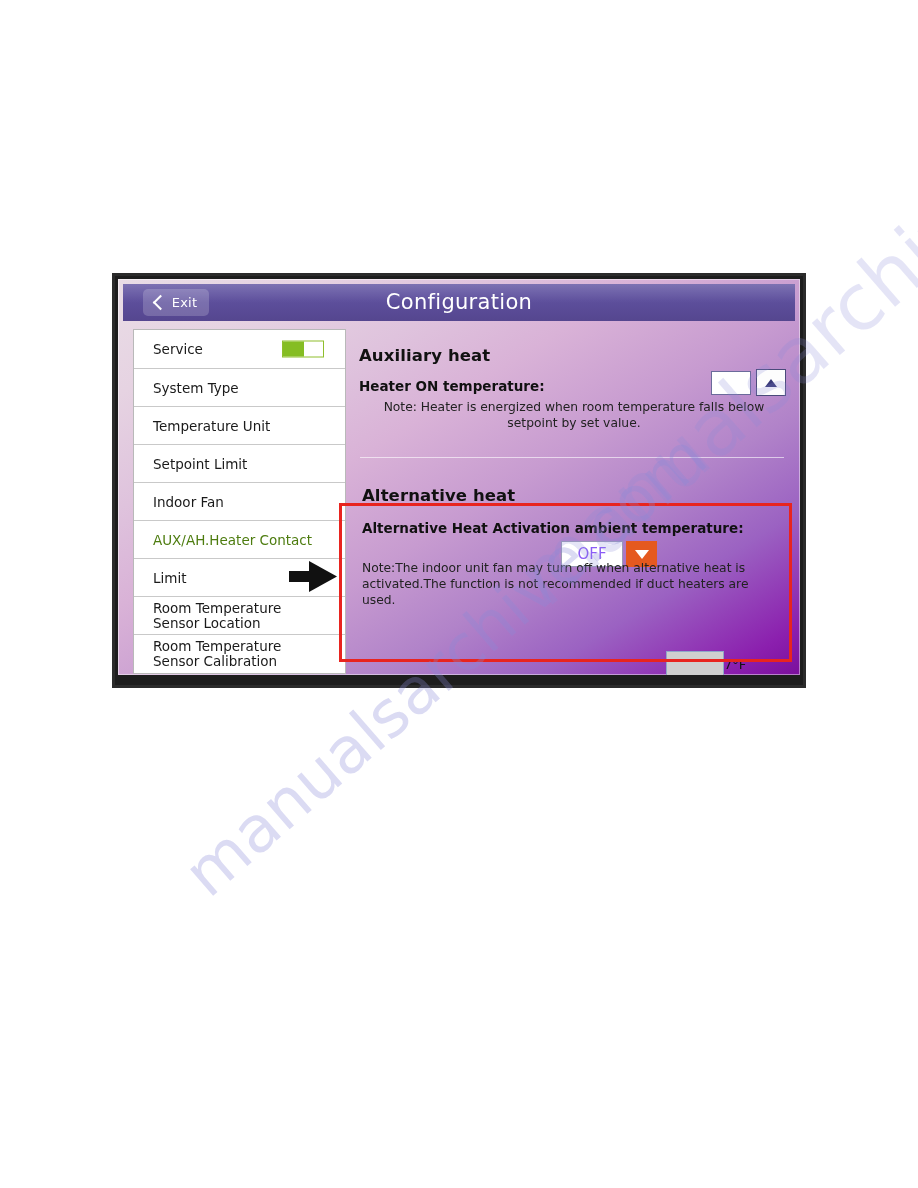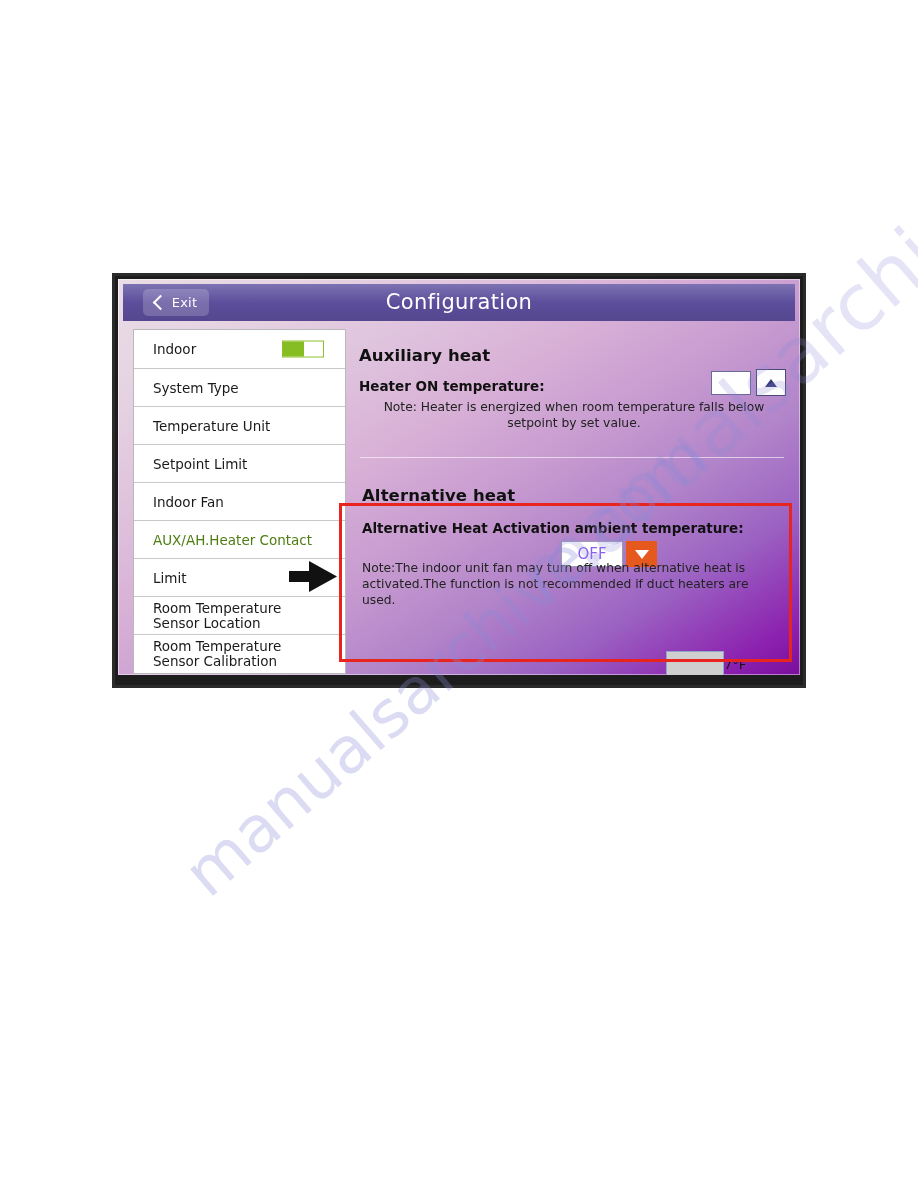--- a/index.html
+++ b/index.html
@@ -377,21 +377,21 @@
       <div class="exit-btn">
         <span class="exit-chevron"></span>
         <span class="exit-label">Exit</span>
       </div>
       <div class="title-text">Configuration</div>
     </div>
 
     <div class="sidebar">
 
       <div class="side-row h1">
-        <span class="lbl">Indoor</span>
+        <span class="lbl">Service</span>
         <span class="toggle">
           <span class="knob-on"></span>
         </span>
       </div>
 
       <div class="side-row h2">
         <span class="lbl">System Type</span>
       </div>
 
       <div class="side-row h2">

